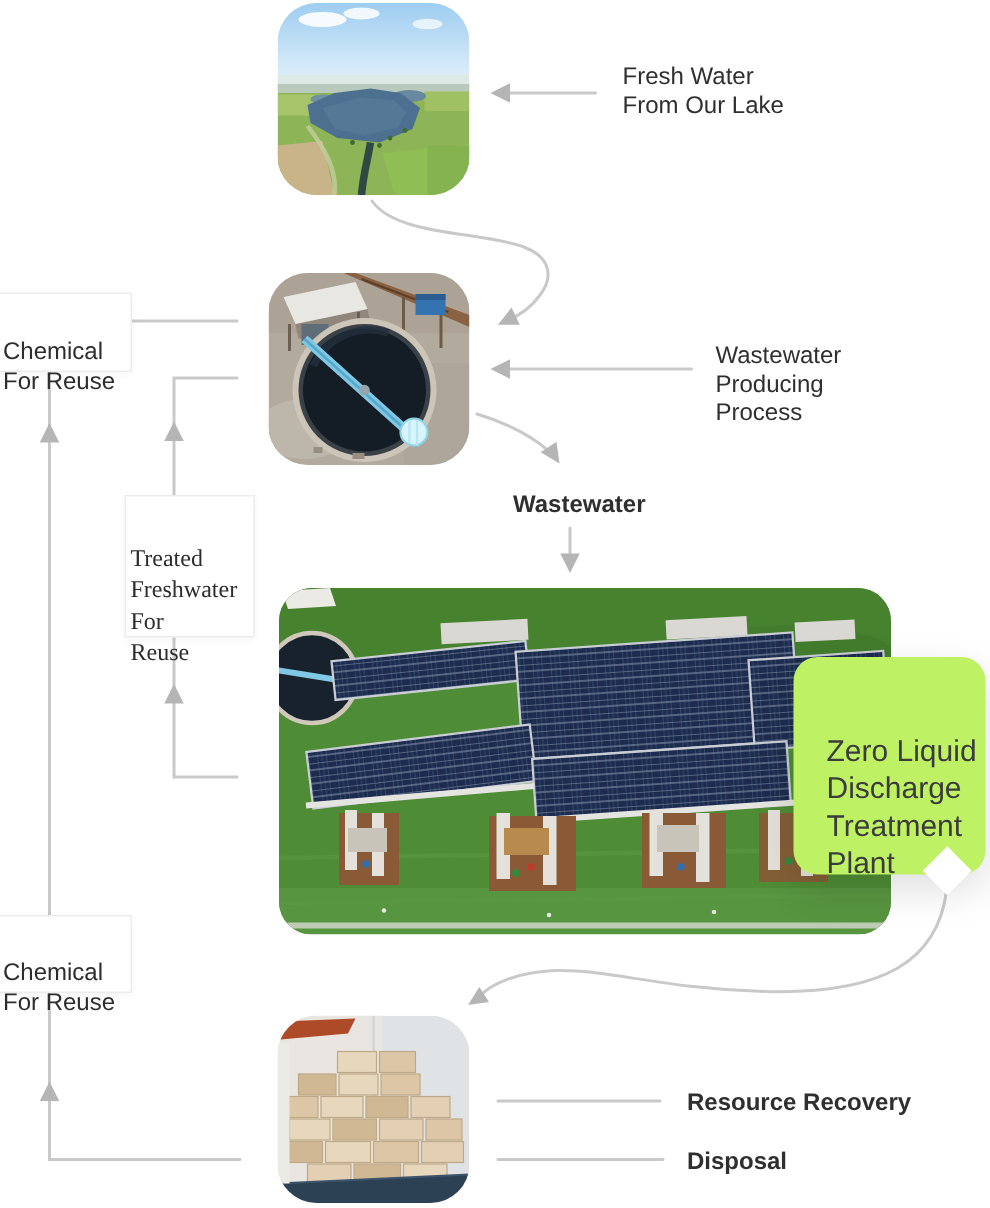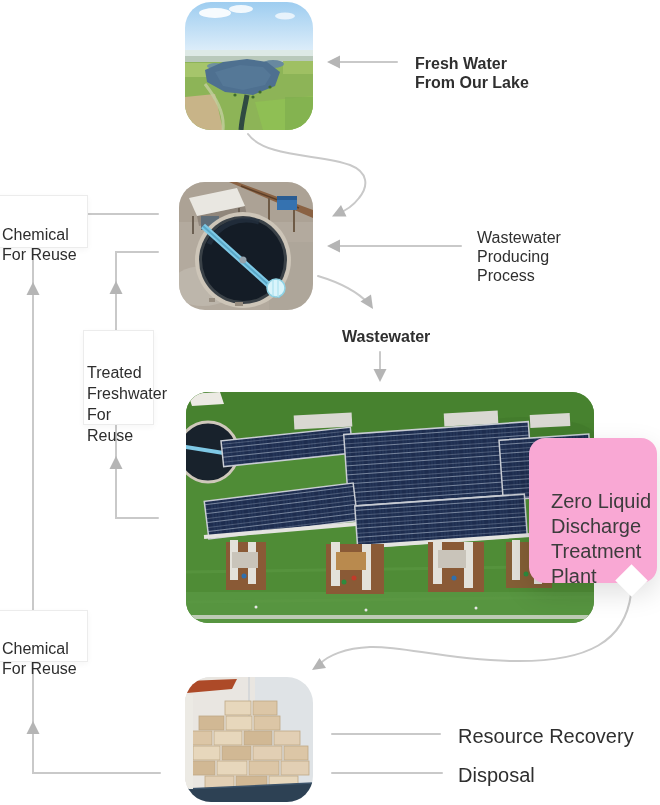--- a/index.html
+++ b/index.html
@@ -3,26 +3,26 @@
 <meta charset="utf-8">
 <style>
   html,body{margin:0;padding:0;background:#ffffff;}
   #stage{position:relative;width:660px;height:805px;background:#ffffff;overflow:hidden;
          font-family:"Liberation Sans",sans-serif;}
   .photo{position:absolute;overflow:hidden;z-index:0;}
   .photo svg{display:block;}
   #wires{position:absolute;left:0;top:0;z-index:1;}
   .label{position:absolute;z-index:2;color:#2f2f2f;white-space:pre-line;
          font-size:16px;line-height:19px;font-weight:500;}
-  .small-label{font-size:20px;line-height:20px;font-weight:400;}
+  .small-label{font-size:16px;line-height:20px;font-weight:700;}
   .wastewater{font-weight:700;font-size:16px;}
   .wbox{position:absolute;z-index:2;background:#ffffff;border:1px solid #ececec;
         box-shadow:0 2px 6px rgba(0,0,0,0.04);color:#2d2d2d;white-space:pre-line;
         font-size:16px;line-height:20px;}
-  .bubble{position:absolute;z-index:2;background:#f9a8d4;border-radius:16px;
+  .bubble{position:absolute;z-index:2;background:#bef264;border-radius:16px;
           box-shadow:0 10px 28px rgba(0,0,0,0.13);color:#3c3c3c;white-space:pre-line;
           font-size:20px;line-height:25px;}
   .bubble-tail{position:absolute;right:14px;bottom:-9px;width:23px;height:23px;
           background:#ffffff;transform:rotate(45deg);}
 </style>
 </head>
 <body>
 
 <div id="stage">
 
@@ -210,41 +210,41 @@
       <polygon points="380,382 373.5,369 386.5,369"></polygon>
       <polygon points="312,670 319.5,658 326,668"></polygon>
     </g>
   </svg>
 
   <div class="wbox" style="left:-10px;top:195px;width:98px;height:53px;padding:9px 0 0 11px;box-sizing:border-box;">
     <span>Chemical
 For Reuse</span>
   </div>
 
-  <div class="wbox" style="left:83px;top:330px;width:71px;height:95px;padding:10px 0 0 3px;box-sizing:border-box;line-height:21px;">
+  <div class="wbox" style="left:83px;top:330px;width:87px;height:95px;padding:10px 0 0 3px;box-sizing:border-box;line-height:21px;font-family:Liberation Serif, serif;">
     <span>Treated
 Freshwater
 For
 Reuse</span>
   </div>
 
   <div class="wbox" style="left:-10px;top:610px;width:98px;height:52px;padding:8px 0 0 11px;box-sizing:border-box;">
     <span>Chemical
 For Reuse</span>
   </div>
 
   <div class="bubble" style="left:529px;top:438px;width:128px;height:145px;padding:26px 0 0 22px;box-sizing:border-box;">
     <span>Zero Liquid
 Discharge
 Treatment
 Plant</span>
     <div class="bubble-tail"></div>
   </div>
 
-  <div class="label" style="left:415px;top:54px;font-weight:bold;">Fresh Water
+  <div class="label" style="left:415px;top:42px;">Fresh Water
 From Our Lake</div>
 
   <div class="label" style="left:477px;top:228px;">Wastewater
 Producing
 Process</div>
 
   <div class="label wastewater" style="left:342px;top:327px;">Wastewater</div>
 
   <div class="label small-label" style="left:458px;top:726px;">Resource Recovery</div>
 

